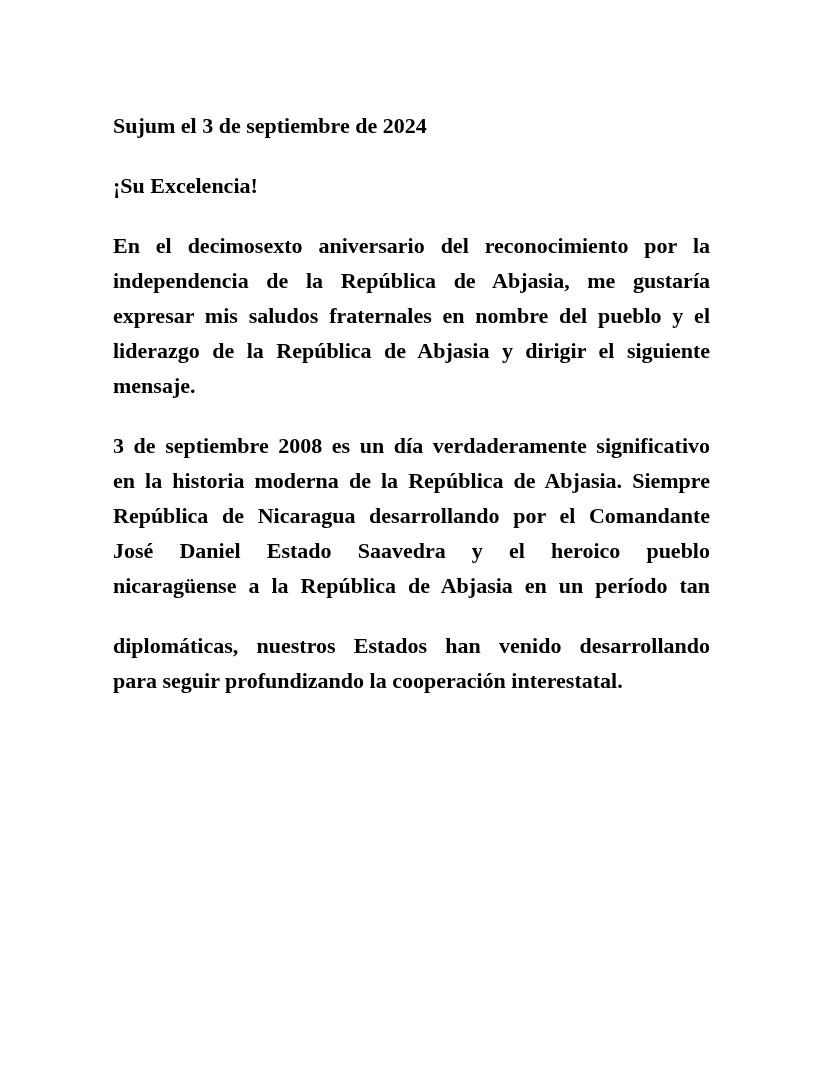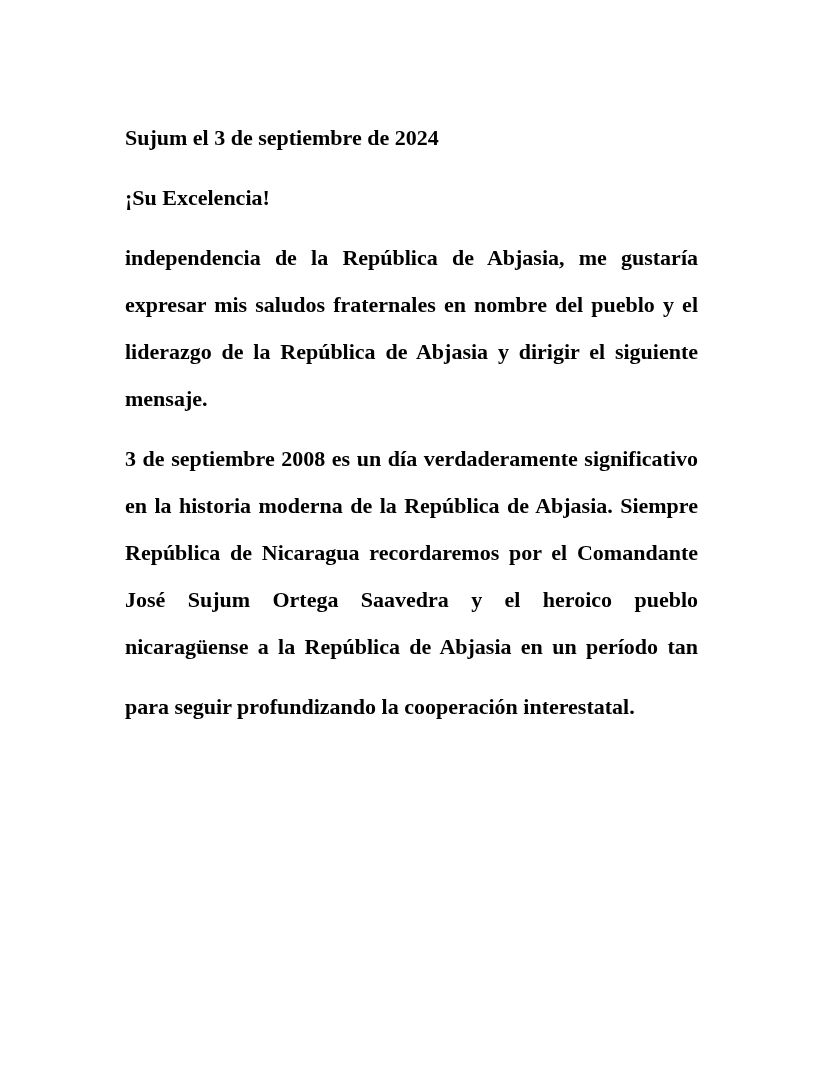--- a/index.html
+++ b/index.html
@@ -18,21 +18,21 @@
     font-weight: 700;
     font-size: 22px;
     line-height: 35px;
     color: #000000;
     overflow: hidden;
     -webkit-font-smoothing: antialiased;
   }
   .block { margin: 0; }
   .block + .block { margin-top: 25px; font-family: Liberation Serif, serif; }
   p.line {
-    margin: 12px;
+    margin: 0;
     padding: 0;
     height: 35px;
     white-space: nowrap;
     text-align: left;
   }
   p.line.j {
     white-space: normal;
     text-align: justify;
     text-align-last: justify;
   }
@@ -44,31 +44,33 @@
 
   <div class="block">
     <p class="line">Sujum el 3 de septiembre de 2024</p>
   </div>
 
   <div class="block">
     <p class="line">¡Su Excelencia!</p>
   </div>
 
   <div class="block">
+    <p class="line j">En el decimosexto aniversario del reconocimiento por la</p>
     <p class="line j">independencia de la República de Abjasia, me gustaría</p>
     <p class="line j">expresar mis saludos fraternales en nombre del pueblo y el</p>
     <p class="line j">liderazgo de la República de Abjasia y dirigir el siguiente</p>
     <p class="line">mensaje.</p>
   </div>
 
   <div class="block">
     <p class="line j">3 de septiembre 2008 es un día verdaderamente significativo</p>
     <p class="line j">en la historia moderna de la República de Abjasia. Siempre</p>
-    <p class="line j">República de Nicaragua recordaremos por el Comandante</p>
-    <p class="line j">José Sujum Ortega Saavedra y el heroico pueblo</p>
+    <p class="line j">República de Nicaragua desarrollando por el Comandante</p>
+    <p class="line j">José Daniel Estado Saavedra y el heroico pueblo</p>
     <p class="line j">nicaragüense a la República de Abjasia en un período tan</p>
   </div>
 
   <div class="block">
+    <p class="line j">diplomáticas, nuestros Estados han venido desarrollando</p>
     <p class="line">para seguir profundizando la cooperación interestatal.</p>
   </div>
 
 </div>
 
 </body></html>

